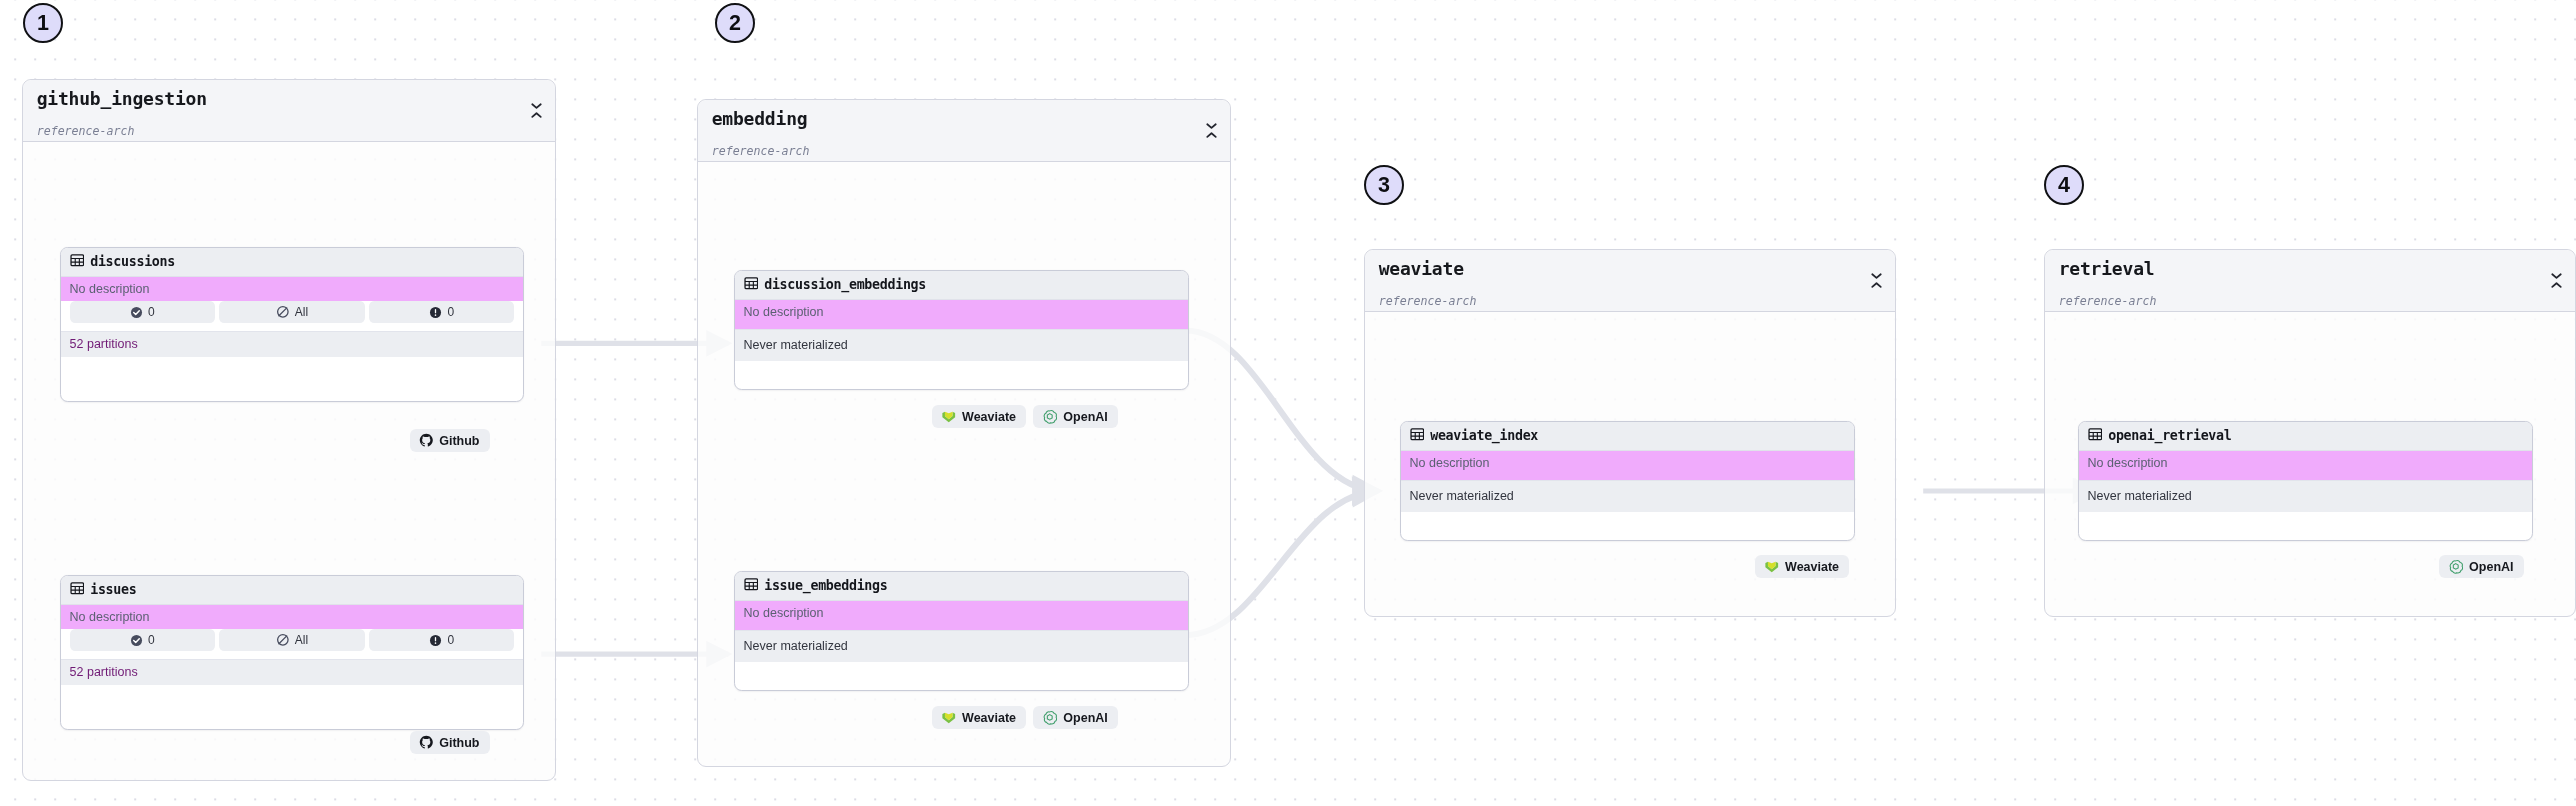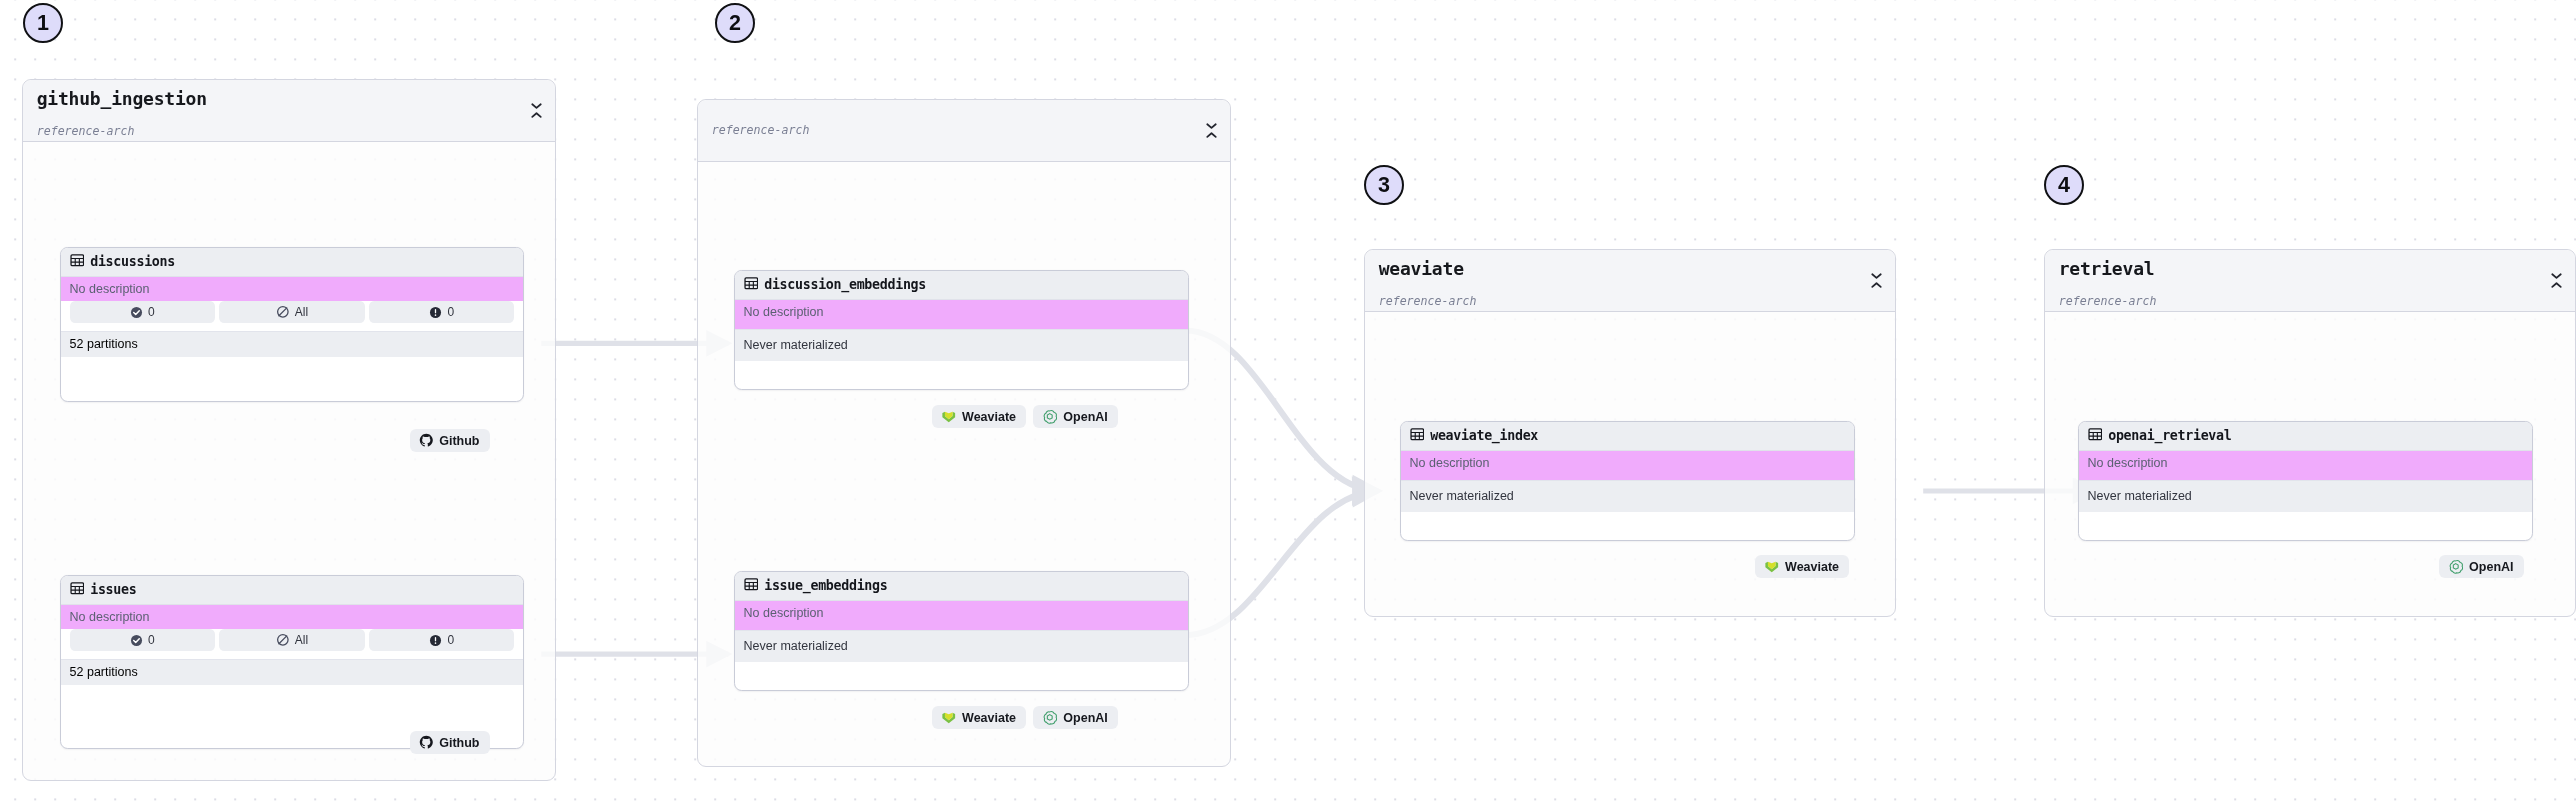--- a/index.html
+++ b/index.html
@@ -86,21 +86,21 @@
   }
   .node-desc{
     padding:5.2px 8.6px 5.2px 8.6px;
     font-size:12.5px;color:#5b6072;background:#f0abfc;
   }
   .node-foot{
     padding:5.2px 8.6px 6px 8.6px;
     font-size:12.5px;color:#32353f;background:#eceef2;
     border-top:0.9px solid #e2e4ec;
   }
-  .node-foot.partitions{color:#000000;}
+  .node-foot.partitions{color:#701a75;}
   .pill-row{
     display:flex;gap:4.3px;padding:0 8.6px 7.7px 8.6px;background:#ffffff;
   }
   .pill{
     flex:1;background:#eceef2;border-radius:5.2px;
     height:21.5px;display:flex;align-items:center;justify-content:center;
     gap:5.2px;font-size:12px;color:#31343e;cursor:pointer;
   }
   .pill svg{display:block;flex:none;}
 
@@ -204,21 +204,21 @@
       -0.08,-0.19 -0.34,-0.97 0.07,-2.01 0,0 0.63,-0.2 2.07,0.77 0.6,-0.17 1.24,-0.25
       1.88,-0.25 0.64,0 1.28,0.08 1.88,0.25 1.44,-0.98 2.07,-0.77 2.07,-0.77 0.41,1.04
       0.15,1.82 0.07,2.01 0.48,0.53 0.77,1.2 0.77,2.04 0,2.92 -1.78,3.57 -3.47,3.76
       0.28,0.24 0.52,0.69 0.52,1.4 0,1.01 -0.01,1.83 -0.01,2.08 0,0.21 0.14,0.45 0.52,0.37
       C13.92,14.71 16.1,11.85 16.1,8.5 16.1,4.3 12.7,0.9 8.5,0.9 Z"></path>
     </svg>
     <span>Github</span>
   </div>
 </div>
 
-<div class="node" style="left:60px;top:575px;width:464px;height:174px;">
+<div class="node" style="left:60px;top:575px;width:464px;height:155px;">
   <div class="node-head">
     <span>
       <svg width="14.6" height="14.6" viewBox="0 0 17 17">
         <rect x="1.2" y="2.2" width="14.6" height="12.6" rx="1.4" stroke="#14161c" stroke-width="1.5" fill="none"></rect>
         <path d="M1.2,6.4 H15.8 M1.2,10.6 H15.8 M6.1,6.4 V14.8 M10.9,6.4 V14.8" stroke="#14161c" stroke-width="1.3"></path>
       </svg>
     </span>
     <span class="node-name">issues</span>
   </div>
   <div class="node-desc">No description</div>
@@ -264,20 +264,21 @@
       C13.92,14.71 16.1,11.85 16.1,8.5 16.1,4.3 12.7,0.9 8.5,0.9 Z"></path>
     </svg>
     <span>Github</span>
   </div>
 </div>
 
 <div class="badge" style="left:715px;top:3.4px;">2</div>
 
 <div class="group" style="left:697px;top:99px;width:534px;height:668px;">
   <div class="group-header" style="height:62px;">
+    <div class="group-title">embedding</div>
     <div class="group-sub">reference-arch</div>
     <div class="collapse-icon">
       <svg width="11" height="6.9" viewBox="0 0 13 8">
           <path d="M1.5,2 L6.5,6.3 L11.5,2" stroke="#23252e" stroke-width="2.1" fill="none" stroke-linecap="round" stroke-linejoin="round"></path>
         </svg>
       <svg width="11" height="6.9" viewBox="0 0 13 8">
           <path d="M1.5,6.3 L6.5,2 L11.5,6.3" stroke="#23252e" stroke-width="2.1" fill="none" stroke-linecap="round" stroke-linejoin="round"></path>
         </svg>
     </div>
   </div>

